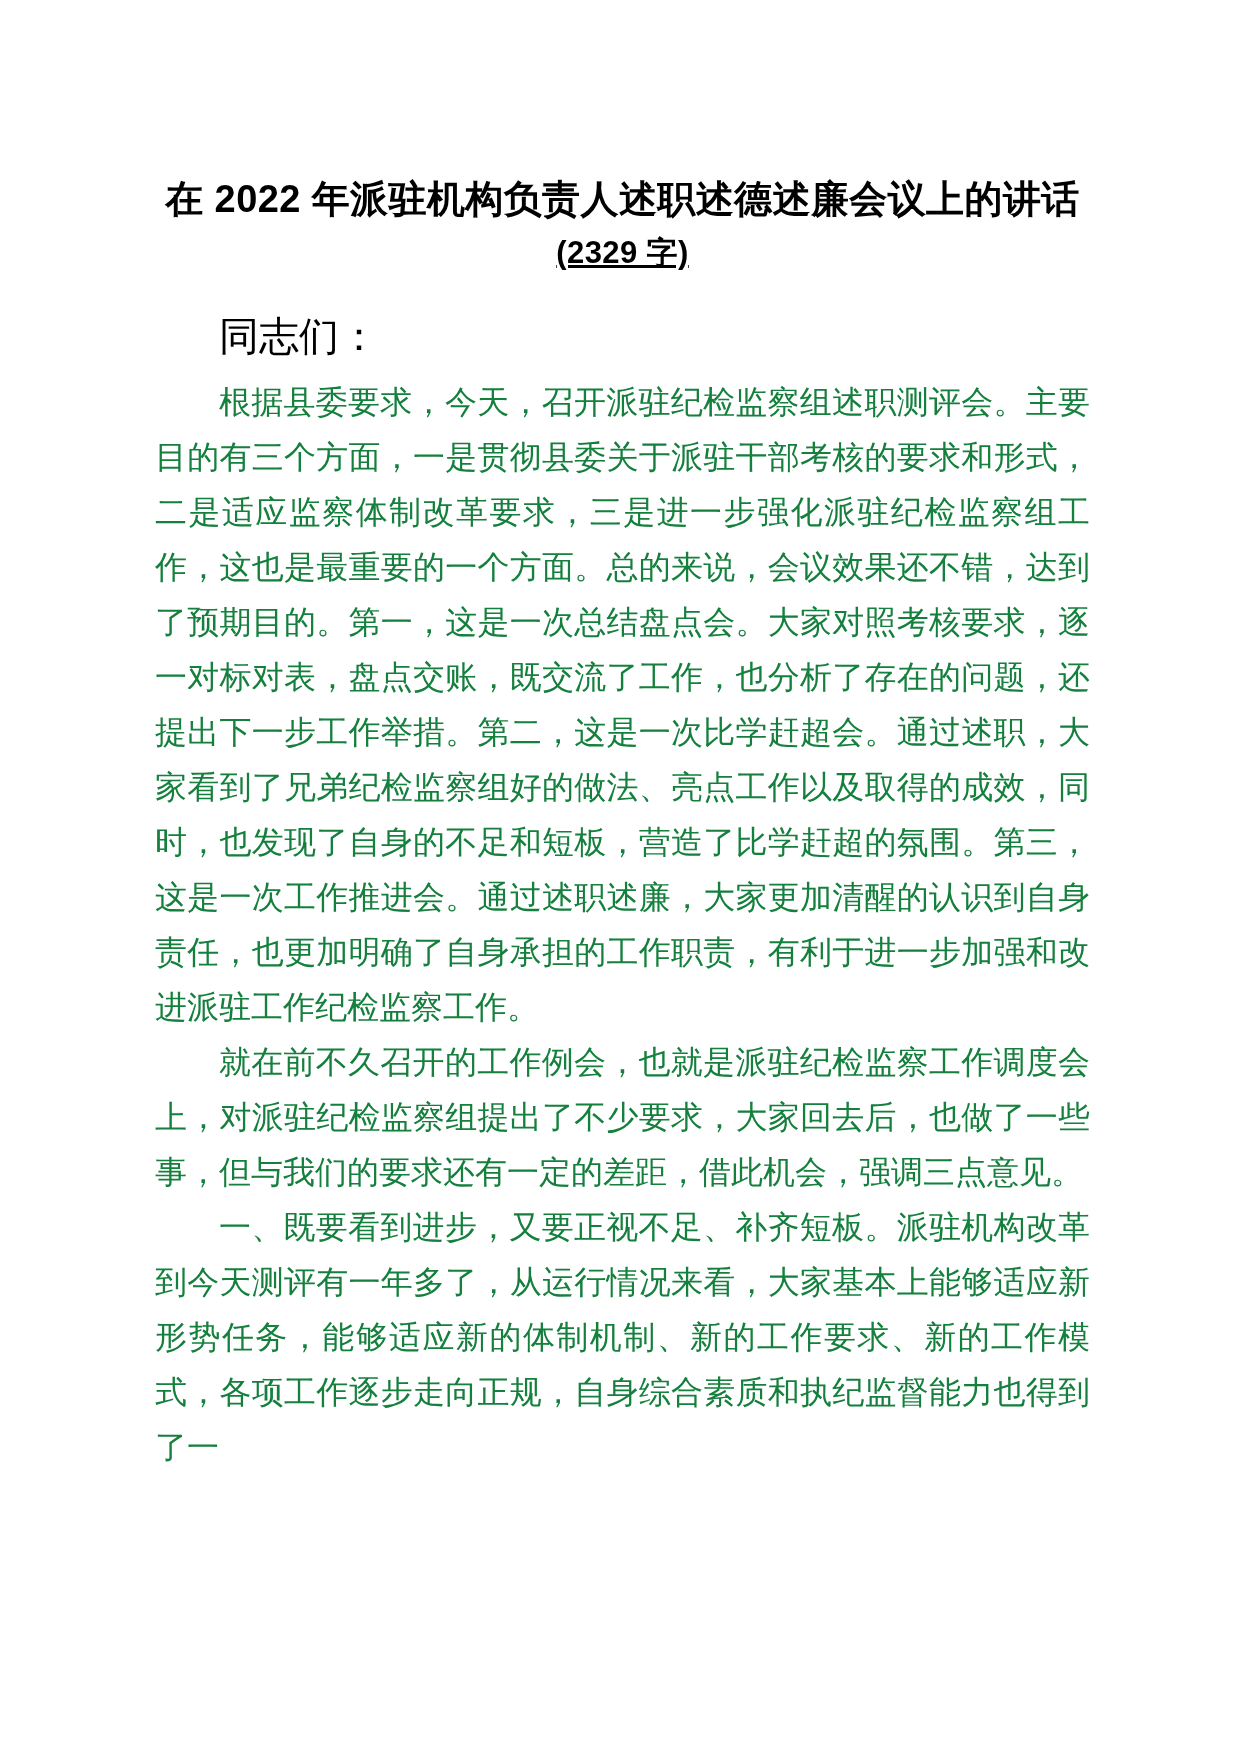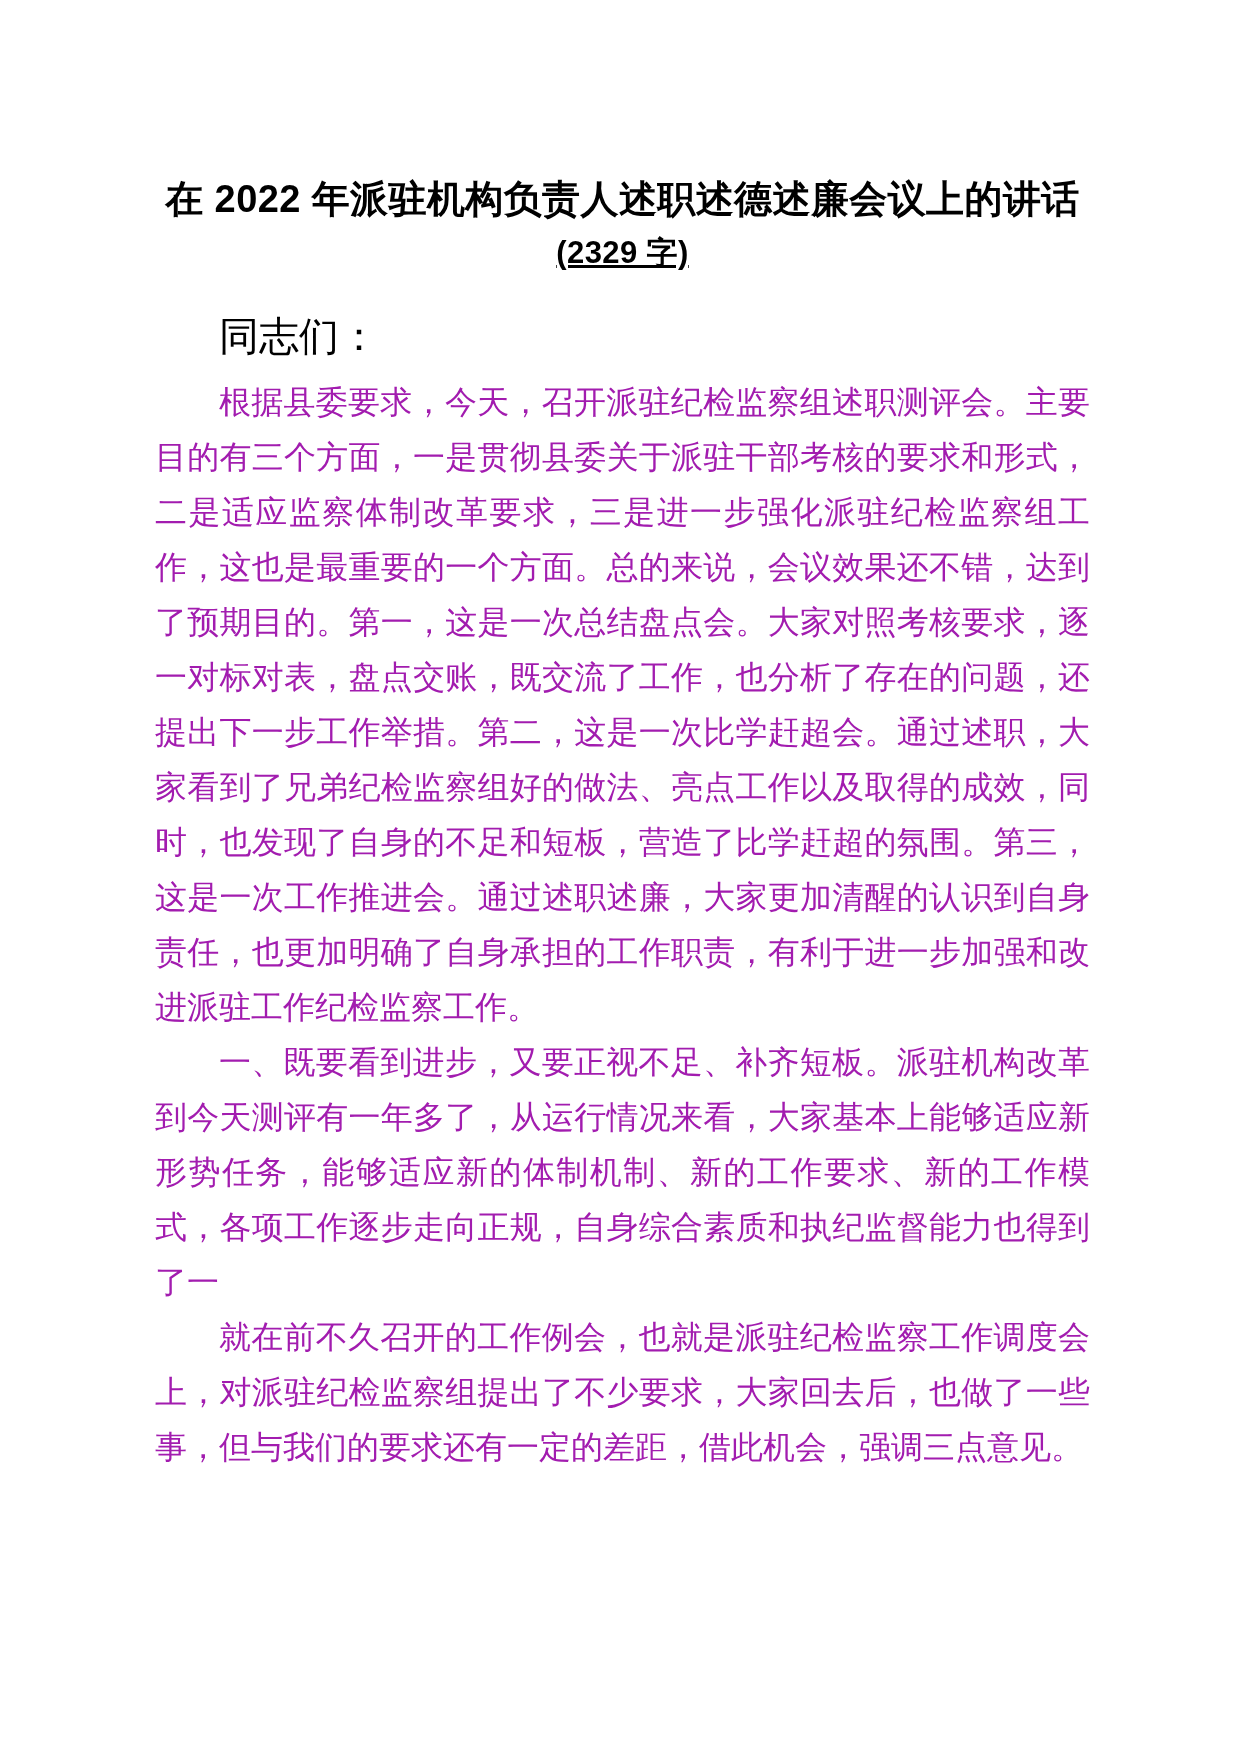--- a/index.html
+++ b/index.html
@@ -49,21 +49,21 @@
   .salutation {
     font-size: 40px;
     line-height: 1.72;
     color: #000000;
     margin: 0 0 4px 0;
     text-indent: 64px;
   }
   .para {
     font-size: 32px;
     line-height: 1.72;
-    color: #a21caf;
+    color: #15803d;
     margin: 0;
     text-indent: 64px;
     text-align: justify;
     text-justify: inter-ideograph;
     word-break: break-all;
   }
   .para + .para {
     margin-top: 0px;
   }
 </style>
@@ -74,18 +74,18 @@
   <div class="doc-body">
 
     <h1 class="doc-title">在 2022 年派驻机构负责人述职述德述廉会议上的讲话</h1>
 
     <div class="doc-subtitle">(2329 字)</div>
 
     <p class="salutation">同志们：</p>
 
     <p class="para">根据县委要求，今天，召开派驻纪检监察组述职测评会。主要目的有三个方面，一是贯彻县委关于派驻干部考核的要求和形式，二是适应监察体制改革要求，三是进一步强化派驻纪检监察组工作，这也是最重要的一个方面。总的来说，会议效果还不错，达到了预期目的。第一，这是一次总结盘点会。大家对照考核要求，逐一对标对表，盘点交账，既交流了工作，也分析了存在的问题，还提出下一步工作举措。第二，这是一次比学赶超会。通过述职，大家看到了兄弟纪检监察组好的做法、亮点工作以及取得的成效，同时，也发现了自身的不足和短板，营造了比学赶超的氛围。第三，这是一次工作推进会。通过述职述廉，大家更加清醒的认识到自身责任，也更加明确了自身承担的工作职责，有利于进一步加强和改进派驻工作纪检监察工作。</p>
 
+    <p class="para">就在前不久召开的工作例会，也就是派驻纪检监察工作调度会上，对派驻纪检监察组提出了不少要求，大家回去后，也做了一些事，但与我们的要求还有一定的差距，借此机会，强调三点意见。</p>
+
     <p class="para">一、既要看到进步，又要正视不足、补齐短板。派驻机构改革到今天测评有一年多了，从运行情况来看，大家基本上能够适应新形势任务，能够适应新的体制机制、新的工作要求、新的工作模式，各项工作逐步走向正规，自身综合素质和执纪监督能力也得到了一</p>
-
-    <p class="para">就在前不久召开的工作例会，也就是派驻纪检监察工作调度会上，对派驻纪检监察组提出了不少要求，大家回去后，也做了一些事，但与我们的要求还有一定的差距，借此机会，强调三点意见。</p>
 
   </div>
 </div>
 
 </body></html>

